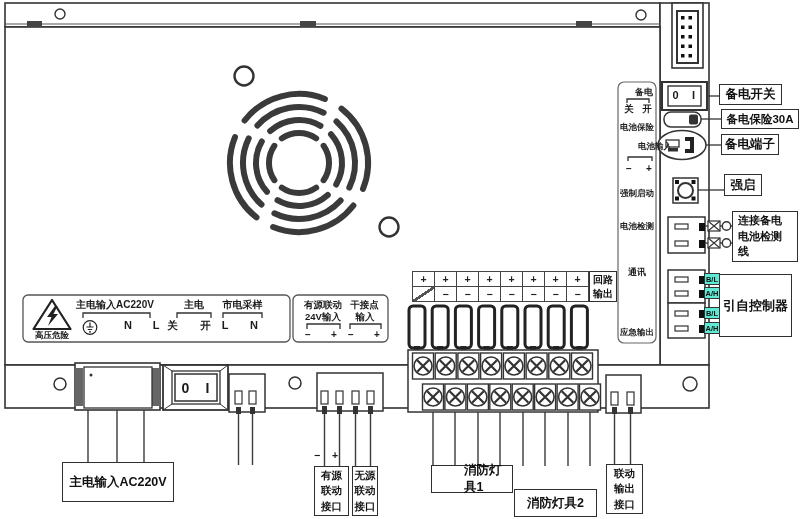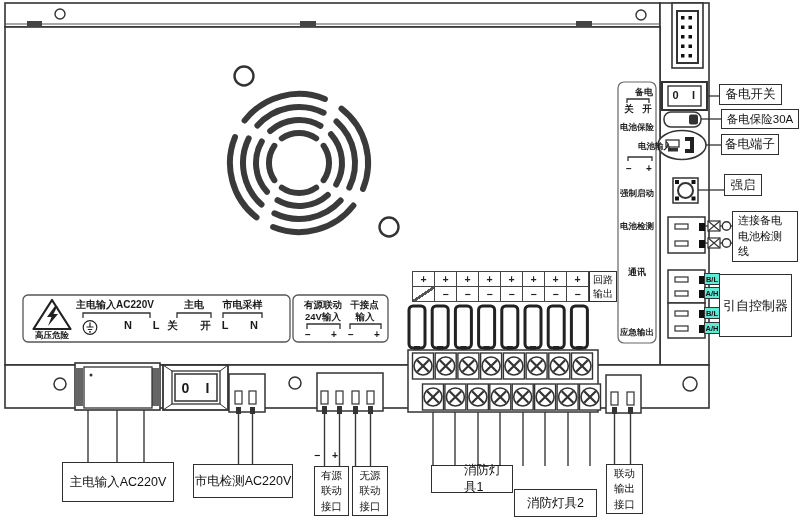--- a/index.html
+++ b/index.html
@@ -2,21 +2,21 @@
 <html lang="zh"><head>
 <meta charset="utf-8">
 <style>
   html,body{margin:0;padding:0;background:#fff;}
   #stage{position:relative;width:800px;height:519px;background:#fff;overflow:hidden;
          font-family:"Liberation Sans","DejaVu Sans",sans-serif;color:#1a1a1a;}
   #lineart{position:absolute;left:0;top:0;}
   .t{position:absolute;font-weight:700;color:#1a1a1a;white-space:nowrap;line-height:1;}
   .ctr{text-align:center;}
   .box{position:absolute;background:#fff;border:1.6px solid #2f2f2f;display:flex;
-       align-items:center;justify-content:center;font-weight:400;color:#111;box-sizing:border-box;}
+       align-items:center;justify-content:center;font-weight:700;color:#111;box-sizing:border-box;}
   .box3{flex-direction:column;}
   .pin{position:absolute;background:#5eead4;border:1px solid #333;display:flex;align-items:center;
        justify-content:center;font-weight:700;font-size:7.5px;color:#111;box-sizing:border-box;}
   .loopgrid{position:absolute;left:412px;top:271px;width:177px;height:31px;border:1.3px solid #444;
             display:flex;flex-direction:column;box-sizing:border-box;background:#fff;}
   .lrow{flex:1;display:flex;}
   .lrow.bot{border-top:1.3px solid #444;}
   .lcell{flex:1;display:flex;align-items:center;justify-content:center;
          font-size:10.5px;font-weight:700;color:#222;}
   .lcell + .lcell{border-left:1.3px solid #444;}
@@ -366,29 +366,28 @@
   <span>电池检测</span>
   <span>线</span>
 </div>
 <div class="box" style="left:719px;top:274px;width:73px;height:63px;font-size:13px;">引自控制器</div>
 <div class="pin" style="left:704px;top:273px;width:16px;height:12px;">B/L</div>
 <div class="pin" style="left:704px;top:287px;width:16px;height:12px;">A/H</div>
 <div class="pin" style="left:704px;top:307px;width:16px;height:12px;">B/L</div>
 <div class="pin" style="left:704px;top:322px;width:16px;height:12px;">A/H</div>
 
 <div class="box" style="left:62px;top:462px;width:112px;height:40px;font-size:12.5px;">主电输入AC220V</div>
-<div class="box" style="left:193px;top:464px;width:100px;height:34px;font-size:12.5px;">市电检测AC220V</div>
 <span class="t ctr" style="left:312px;top:450px;width:10px;font-size:10.5px;">−</span>
 <span class="t ctr" style="left:330px;top:450px;width:10px;font-size:10.5px;">+</span>
 <div class="box box3" style="left:314px;top:466px;width:35px;height:50px;font-size:10.5px;line-height:1.45;">
   <span>有源</span>
   <span>联动</span>
   <span>接口</span>
 </div>
-<div class="box box3" style="left:352px;top:466px;width:36px;height:50px;font-size:10.5px;line-height:1.45;text-align:right;">
+<div class="box box3" style="left:352px;top:466px;width:26px;height:50px;font-size:10.5px;line-height:1.45;text-align:right;">
   <span>无源</span>
   <span>联动</span>
   <span>接口</span>
 </div>
 <div class="box" style="left:431px;top:465px;width:82px;height:28px;font-size:12.5px;padding-left:32px;">消防灯具1</div>
 <div class="box" style="left:514px;top:465px;width:83px;height:28px;font-size:12.5px;margin-top:24px;">消防灯具2</div>
 <div class="box box3" style="left:606px;top:464px;width:37px;height:50px;font-size:10.5px;line-height:1.45;">
   <span>联动</span>
   <span>输出</span>
   <span>接口</span>

